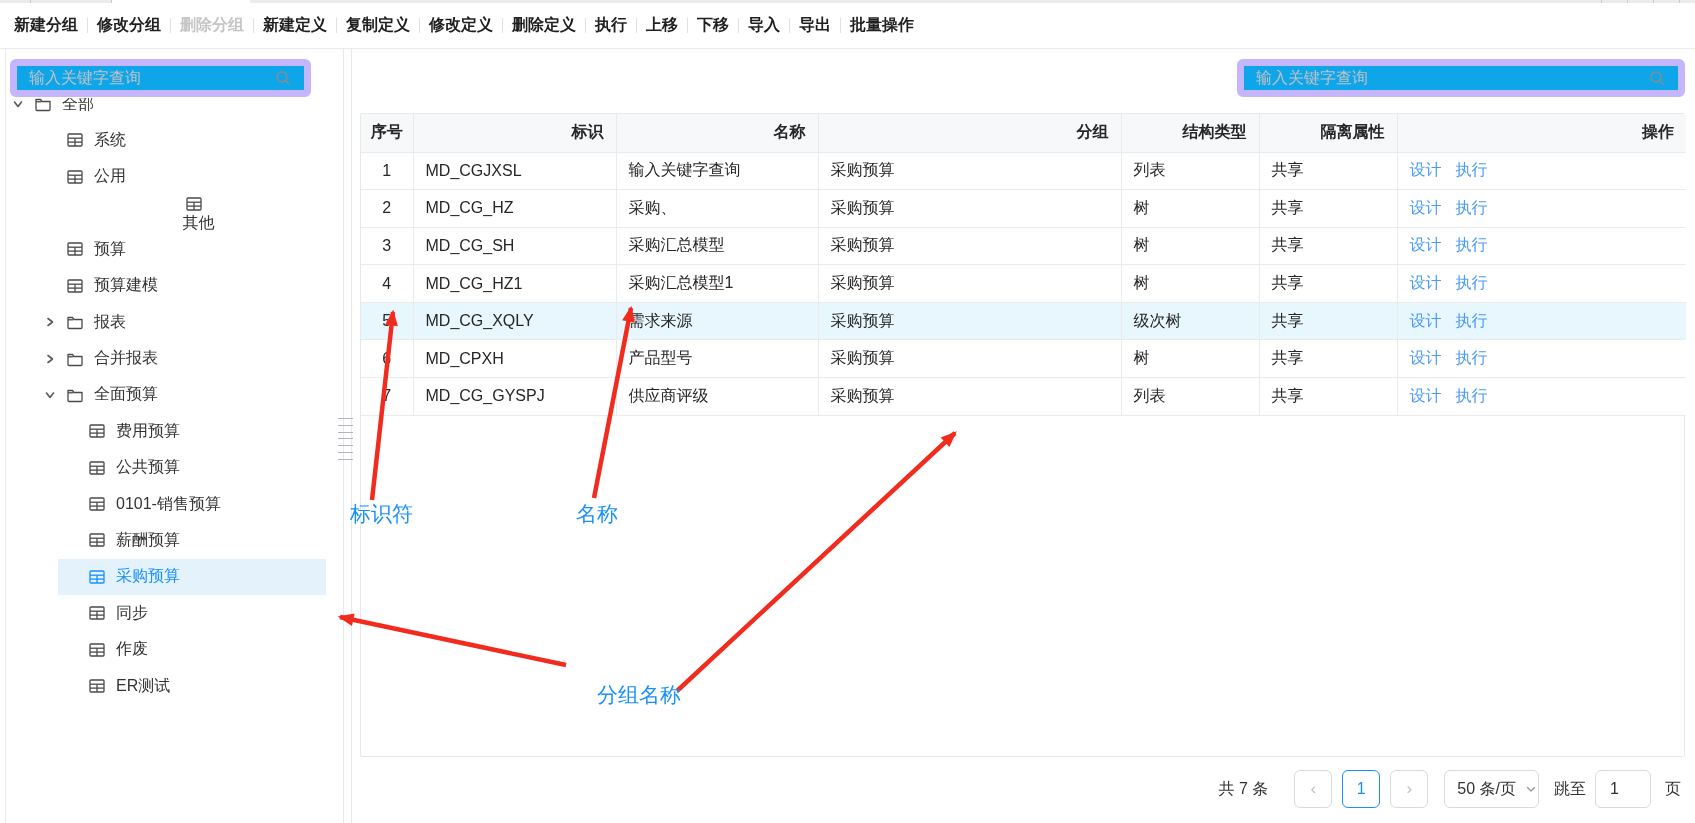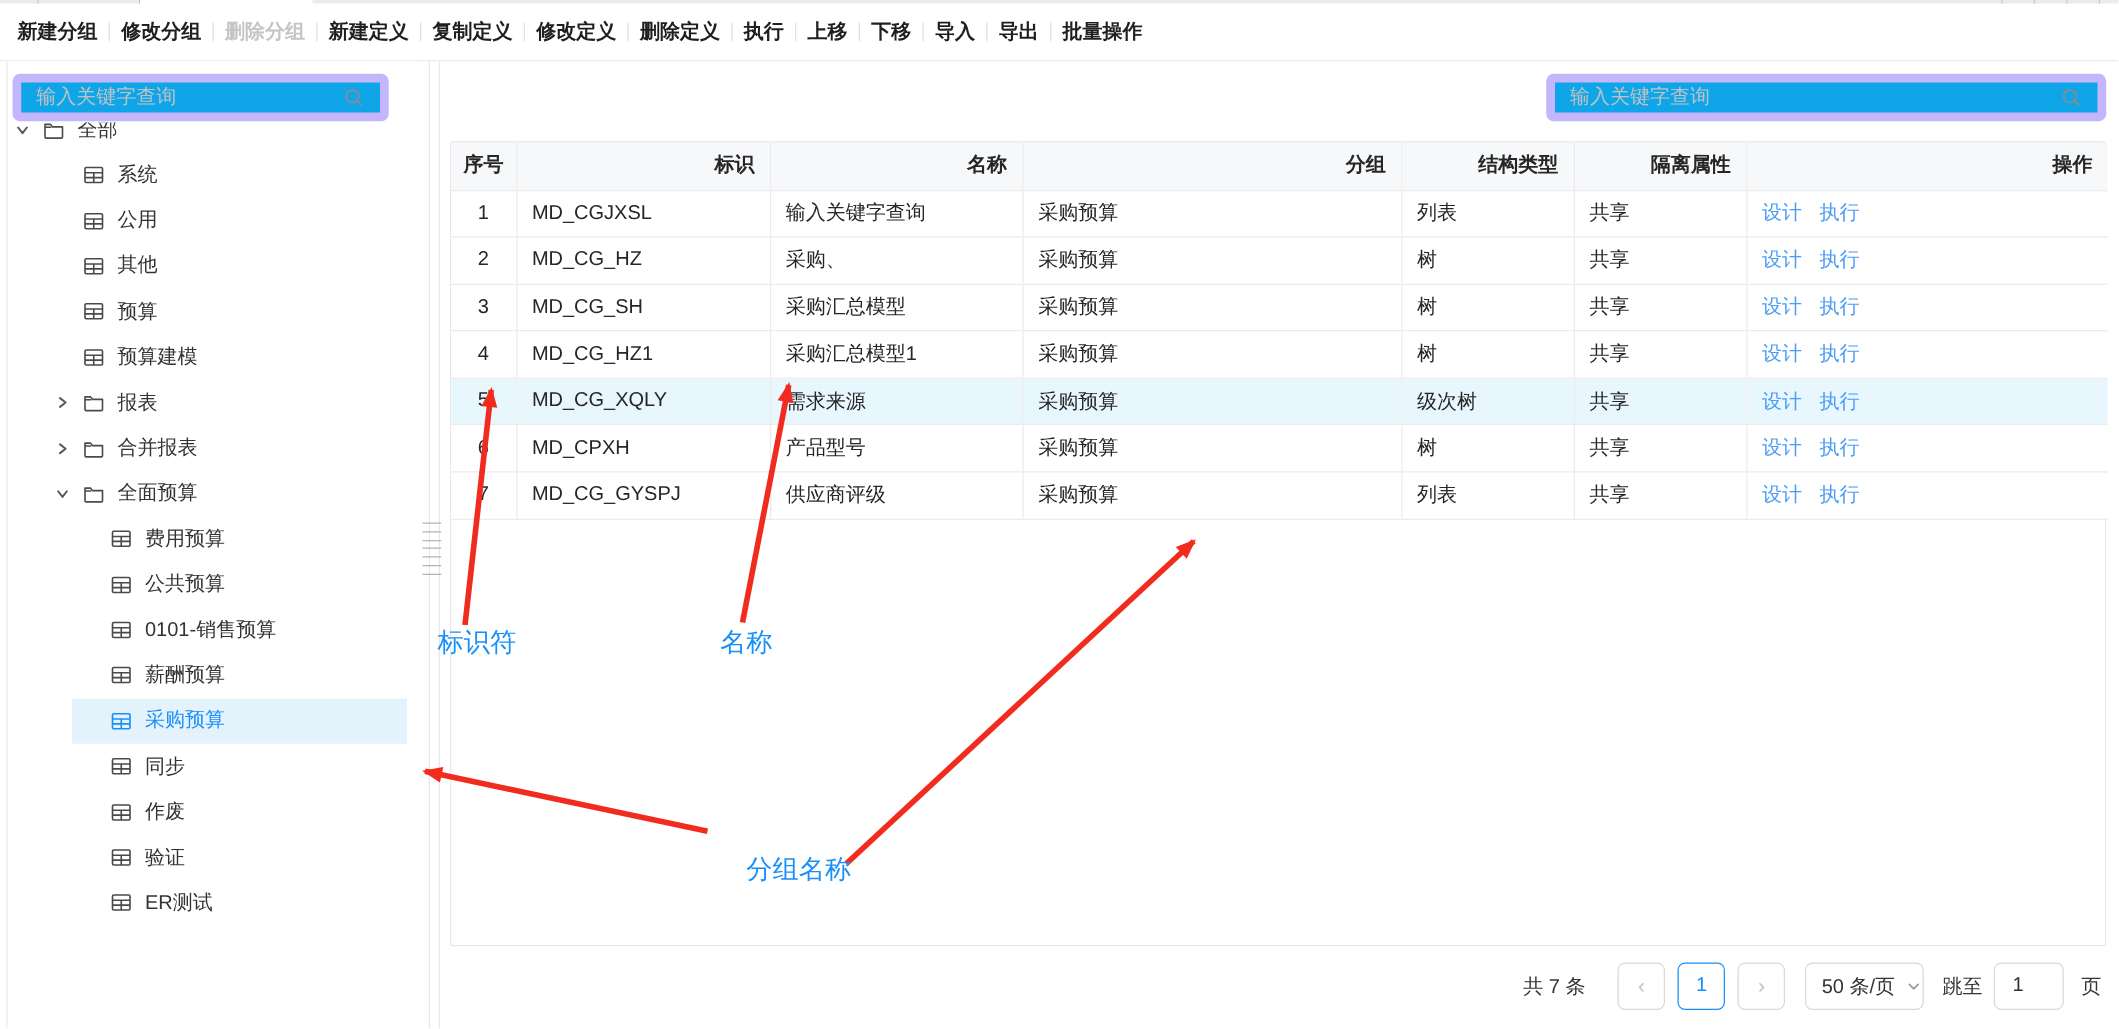--- a/index.html
+++ b/index.html
@@ -151,21 +151,21 @@
           <span class="ticon">
             <svg width="18" height="18" viewBox="0 0 18 18" fill="none" stroke="#4a4a4a" stroke-width="1.3">
               <rect x="2" y="3" width="14" height="12" rx="1"></rect>
               <line x1="2" y1="7.2" x2="16" y2="7.2"></line>
               <line x1="2" y1="11.1" x2="16" y2="11.1"></line>
               <line x1="9" y1="7.2" x2="9" y2="15"></line>
             </svg>
           </span>
           <span class="tlabel">公用</span>
         </div>
-        <div class="trow" style="padding-left: 44px;">
+        <div class="trow" style="padding-left: 59px; flex-direction: column;">
           <span class="caret-slot"></span>
           <span class="ticon">
             <svg width="18" height="18" viewBox="0 0 18 18" fill="none" stroke="#4a4a4a" stroke-width="1.3">
               <rect x="2" y="3" width="14" height="12" rx="1"></rect>
               <line x1="2" y1="7.2" x2="16" y2="7.2"></line>
               <line x1="2" y1="11.1" x2="16" y2="11.1"></line>
               <line x1="9" y1="7.2" x2="9" y2="15"></line>
             </svg>
           </span>
           <span class="tlabel">其他</span>
@@ -312,32 +312,20 @@
           <span class="caret-slot"></span>
           <span class="ticon">
             <svg width="18" height="18" viewBox="0 0 18 18" fill="none" stroke="#4a4a4a" stroke-width="1.3">
               <rect x="2" y="3" width="14" height="12" rx="1"></rect>
               <line x1="2" y1="7.2" x2="16" y2="7.2"></line>
               <line x1="2" y1="11.1" x2="16" y2="11.1"></line>
               <line x1="9" y1="7.2" x2="9" y2="15"></line>
             </svg>
           </span>
           <span class="tlabel">作废</span>
-        </div>
-        <div class="trow" style="padding-left: 66px;">
-          <span class="caret-slot"></span>
-          <span class="ticon">
-            <svg width="18" height="18" viewBox="0 0 18 18" fill="none" stroke="#4a4a4a" stroke-width="1.3">
-              <rect x="2" y="3" width="14" height="12" rx="1"></rect>
-              <line x1="2" y1="7.2" x2="16" y2="7.2"></line>
-              <line x1="2" y1="11.1" x2="16" y2="11.1"></line>
-              <line x1="9" y1="7.2" x2="9" y2="15"></line>
-            </svg>
-          </span>
-          <span class="tlabel">验证</span>
         </div>
         <div class="trow" style="padding-left: 66px;">
           <span class="caret-slot"></span>
           <span class="ticon">
             <svg width="18" height="18" viewBox="0 0 18 18" fill="none" stroke="#4a4a4a" stroke-width="1.3">
               <rect x="2" y="3" width="14" height="12" rx="1"></rect>
               <line x1="2" y1="7.2" x2="16" y2="7.2"></line>
               <line x1="2" y1="11.1" x2="16" y2="11.1"></line>
               <line x1="9" y1="7.2" x2="9" y2="15"></line>
             </svg>

